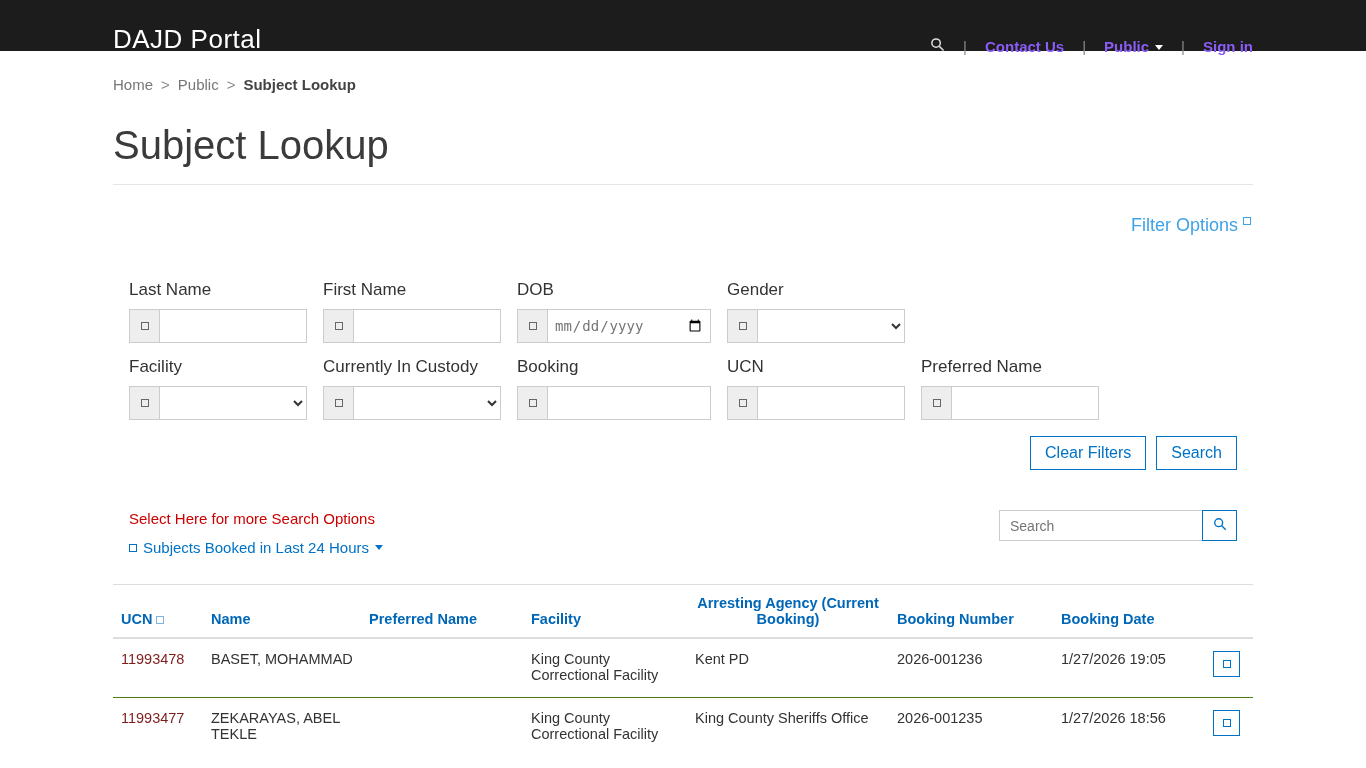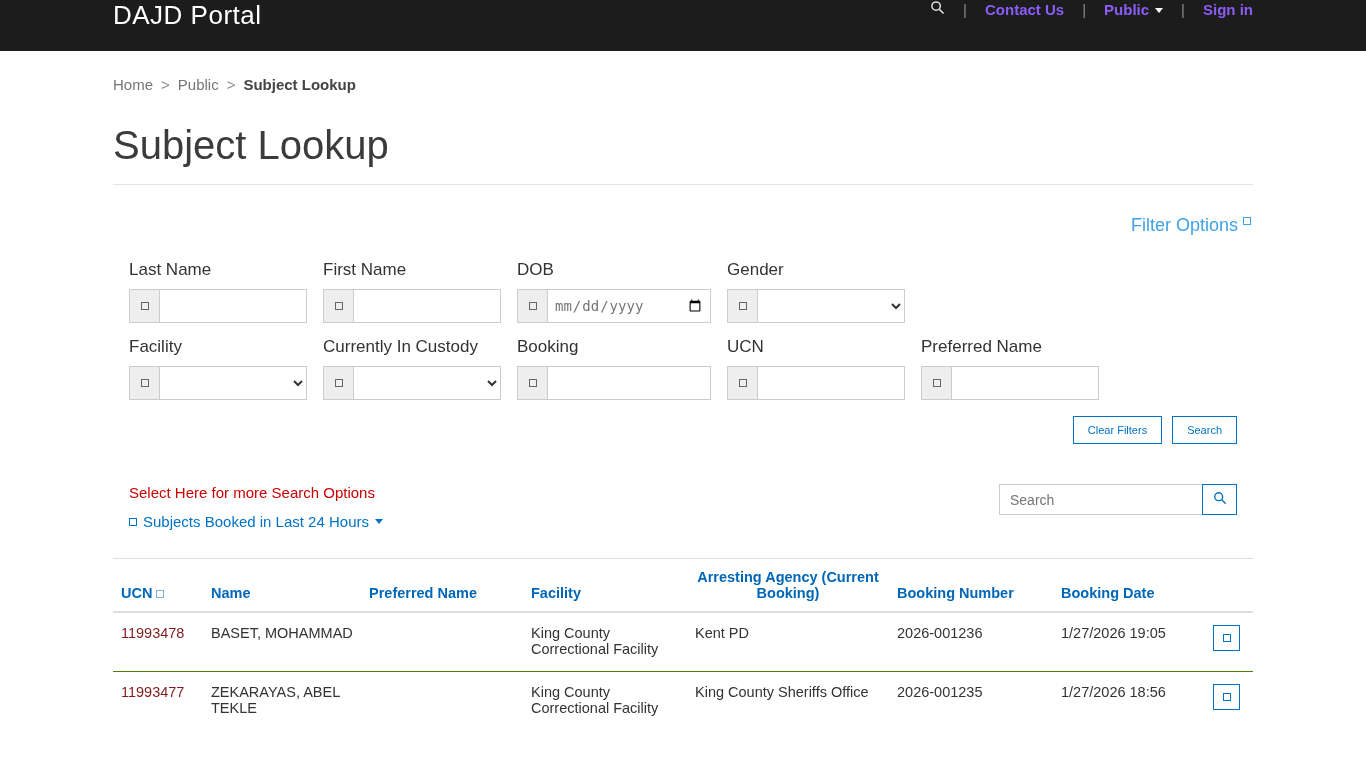--- a/index.html
+++ b/index.html
@@ -2,21 +2,21 @@
 <html><head>
 <meta charset="utf-8">
 <style>
   * { box-sizing: border-box; margin: 0; padding: 0; }
   html,body { width: 1366px; height: 768px; overflow: hidden; background:#fff;
     font-family: "Liberation Sans", "DejaVu Sans", sans-serif; color:#333; }
   .container { width: 1140px; margin: 0 auto; }
 
   
   .navbar { background:#1c1c1c; height:51px; }
-  .nav-inner { display:flex; align-items:flex-start; justify-content:space-between; height:55px; }
+  .nav-inner { display:flex; align-items:flex-end; justify-content:space-between; height:55px; }
   .brand { color:#fff; font-size:26px; font-weight:400; text-decoration:none; letter-spacing:.5px; }
   .nav-right { display:flex; align-items:center; gap:18px; }
   .nav-link { color:#8b5cf6; font-size:15px; font-weight:bold; text-decoration:none; display:inline-flex; align-items:center; gap:6px; }
   .nav-sep { color:#8a8a8a; font-size:15px; }
   .caret { display:inline-block; width:0; height:0; border-left:4px solid transparent; border-right:4px solid transparent; border-top:5px solid #fff; margin-top:2px; }
   .nav-search-btn { display:inline-flex; align-items:center; }
 
   
   .breadcrumb { padding-top:25px; font-size:15px; color:#8a8a8a; }
   .breadcrumb a { color:#767676; text-decoration:none; }
@@ -27,32 +27,32 @@
   .page-title { margin-top:30px; font-size:40px; font-weight:300; color:#3b3b3b; }
   .title-rule { border:none; border-top:1px solid #e5e5e5; margin-top:16px; }
 
   
   .filter-options-row { display:flex; justify-content:flex-end; margin-top:30px; padding:0 2px; }
   .filter-options { color:#3ea2e5; font-size:18px; text-decoration:none; display:inline-flex; align-items:flex-start; gap:5px; }
   .mini-square { display:inline-block; width:8px; height:8px; border:1px solid #3ea2e5; margin-top:2px; }
 
   .filter-form { padding:0 16px; }
   .form-grid { display:grid; grid-template-columns:178px 178px 194px 178px 178px; column-gap:16px; }
-  .form-grid.row1 { margin-top:24px; }
+  .form-grid.row1 { margin-top:44px; }
   .form-grid.row2 { margin-top:14px; }
   .field-label { font-size:17px; color:#333; margin-bottom:9px; font-weight:400; }
   .input-group { display:flex; height:34px; }
   .addon { width:30px; background:#eee; border:1px solid #ccc; border-right:none; display:flex; align-items:center; justify-content:center; }
   .addon-glyph { display:inline-block; width:8px; height:8px; border:1px solid #666; }
   .input-group input[type=text] { flex:1; min-width:0; border:1px solid #ccc; padding:0 8px; font-size:14px; color:#333; outline:none; border-radius:0; }
   .input-group input[type=date] { flex:1; min-width:0; border:1px solid #ccc; padding:0 6px; font-size:14px; color:#757575; outline:none; border-radius:0; }
   .input-group select { flex:1; min-width:0; border:1px solid #ccc; background:#fff; font-size:14px; color:#333; border-radius:0; }
 
   .form-buttons { display:flex; justify-content:flex-end; gap:10px; margin-top:16px; padding:0 16px; }
-  .btn-outline { background:#fff; border:1px solid #0072c6; color:#0072c6; font-size:11px; padding:7px 14px; cursor:pointer; border-radius:0; font-family:inherit; }
+  .btn-outline { background:#fff; border:1px solid #0072c6; color:#0072c6; font-size:16px; padding:7px 14px; cursor:pointer; border-radius:0; font-family:inherit; }
 
   
   .toolbar { display:flex; justify-content:space-between; margin-top:40px; padding:0 16px 0 16px; }
   .toolbar-left { display:flex; flex-direction:column; gap:12px; }
   .red-link { color:#cc0000; font-size:15px; text-decoration:none; }
   .booked-link { color:#0072c6; font-size:15px; text-decoration:none; display:inline-flex; align-items:center; gap:6px; }
   .mini-square-blue { display:inline-block; width:8px; height:8px; border:1px solid #0072c6; }
   .caret-blue { display:inline-block; width:0; height:0; border-left:4px solid transparent; border-right:4px solid transparent; border-top:5px solid #0072c6; }
   .grid-search { display:flex; align-items:flex-start; }
   .grid-search input { width:204px; height:31px; border:1px solid #ccc; padding:0 10px; font-size:14px; outline:none; border-radius:0; }

